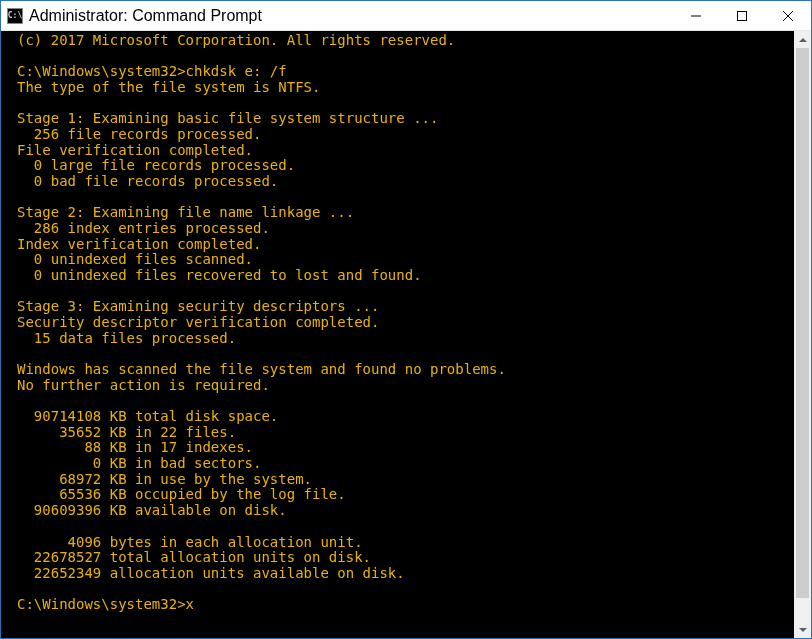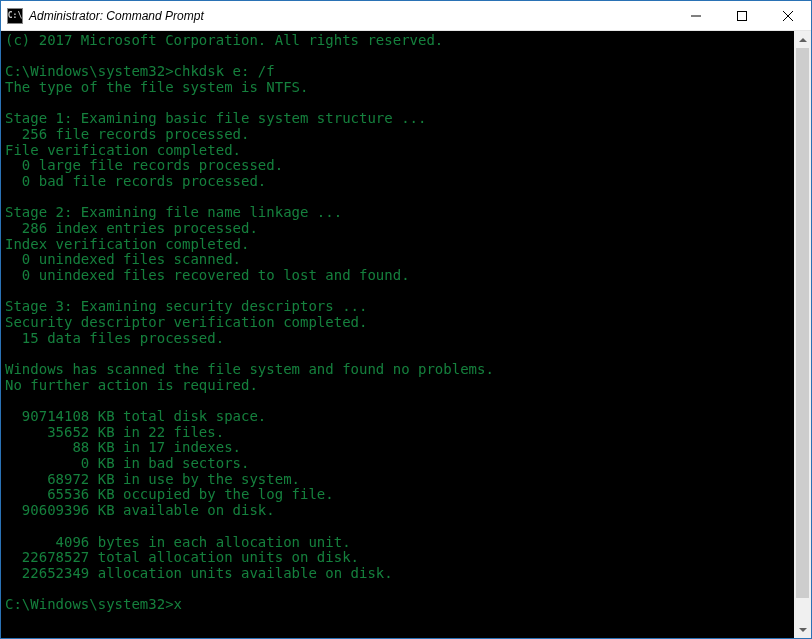--- a/index.html
+++ b/index.html
@@ -29,24 +29,23 @@
     margin-right: 6px;
     display: flex;
     align-items: center;
     justify-content: center;
     font-size: 8px;
     color: #ccc;
     font-family: Consolas, monospace;
     font-weight: bold;
   }
   .title-text {
-    font-size: 12px;
+    font-size: 16px;
     color: #000;
     flex: 1;
-    font-style: italic;
   }
   .win-buttons {
     display: flex;
     height: 100%;
   }
   .win-btn {
     width: 46px;
     height: 100%;
     display: flex;
     align-items: center;
@@ -58,25 +57,25 @@
     position: relative;
     height: calc(100% - 30px);
     background: #000;
   }
   .terminal {
     position: absolute;
     left: 0; top: 0;
     width: calc(100% - 17px);
     height: 100%;
     background: #000;
-    color: #15803d;
+    color: #eab308;
     font-family: Consolas, "Lucida Console", monospace;
     font-size: 14px;
     line-height: 1.12;
-    padding: 2px 0 2px 4px;
+    padding: 2px 0 2px 16px;
     white-space: pre;
     overflow: hidden;
   }
   .scrollbar {
     position: absolute;
     right: 0; top: 0;
     width: 17px;
     height: 100%;
     background: #f0f0f0;
     display: flex;

